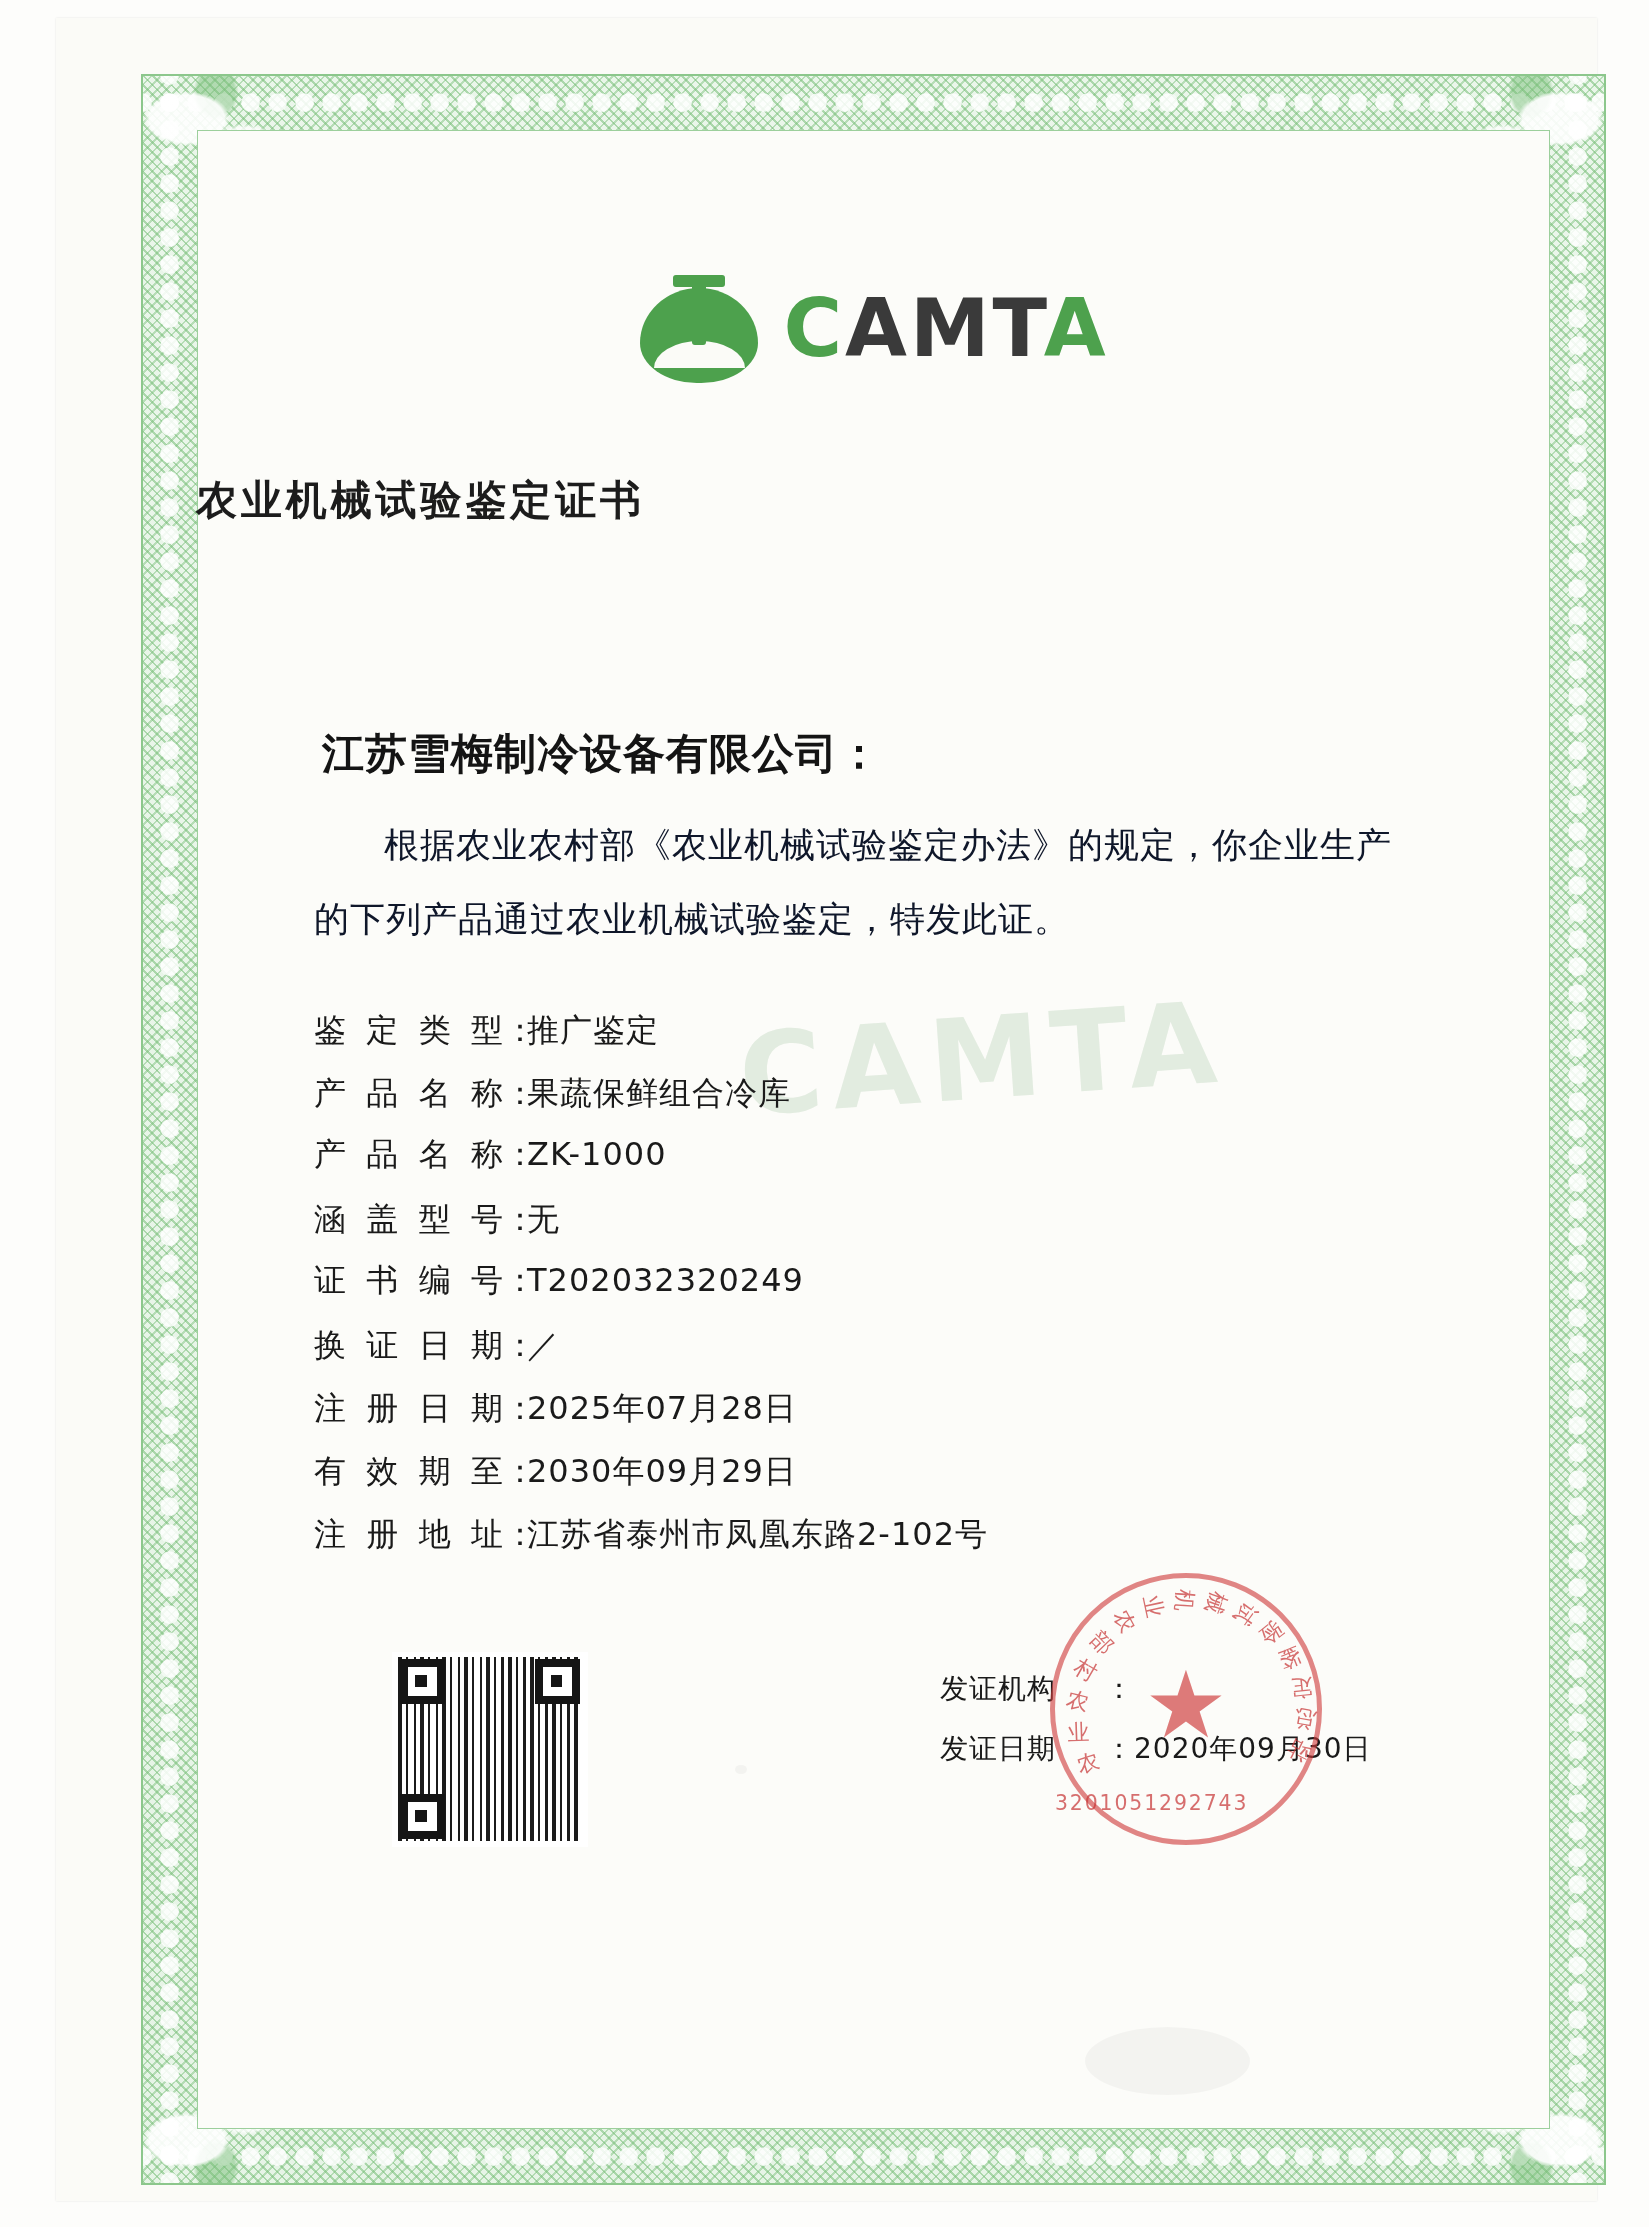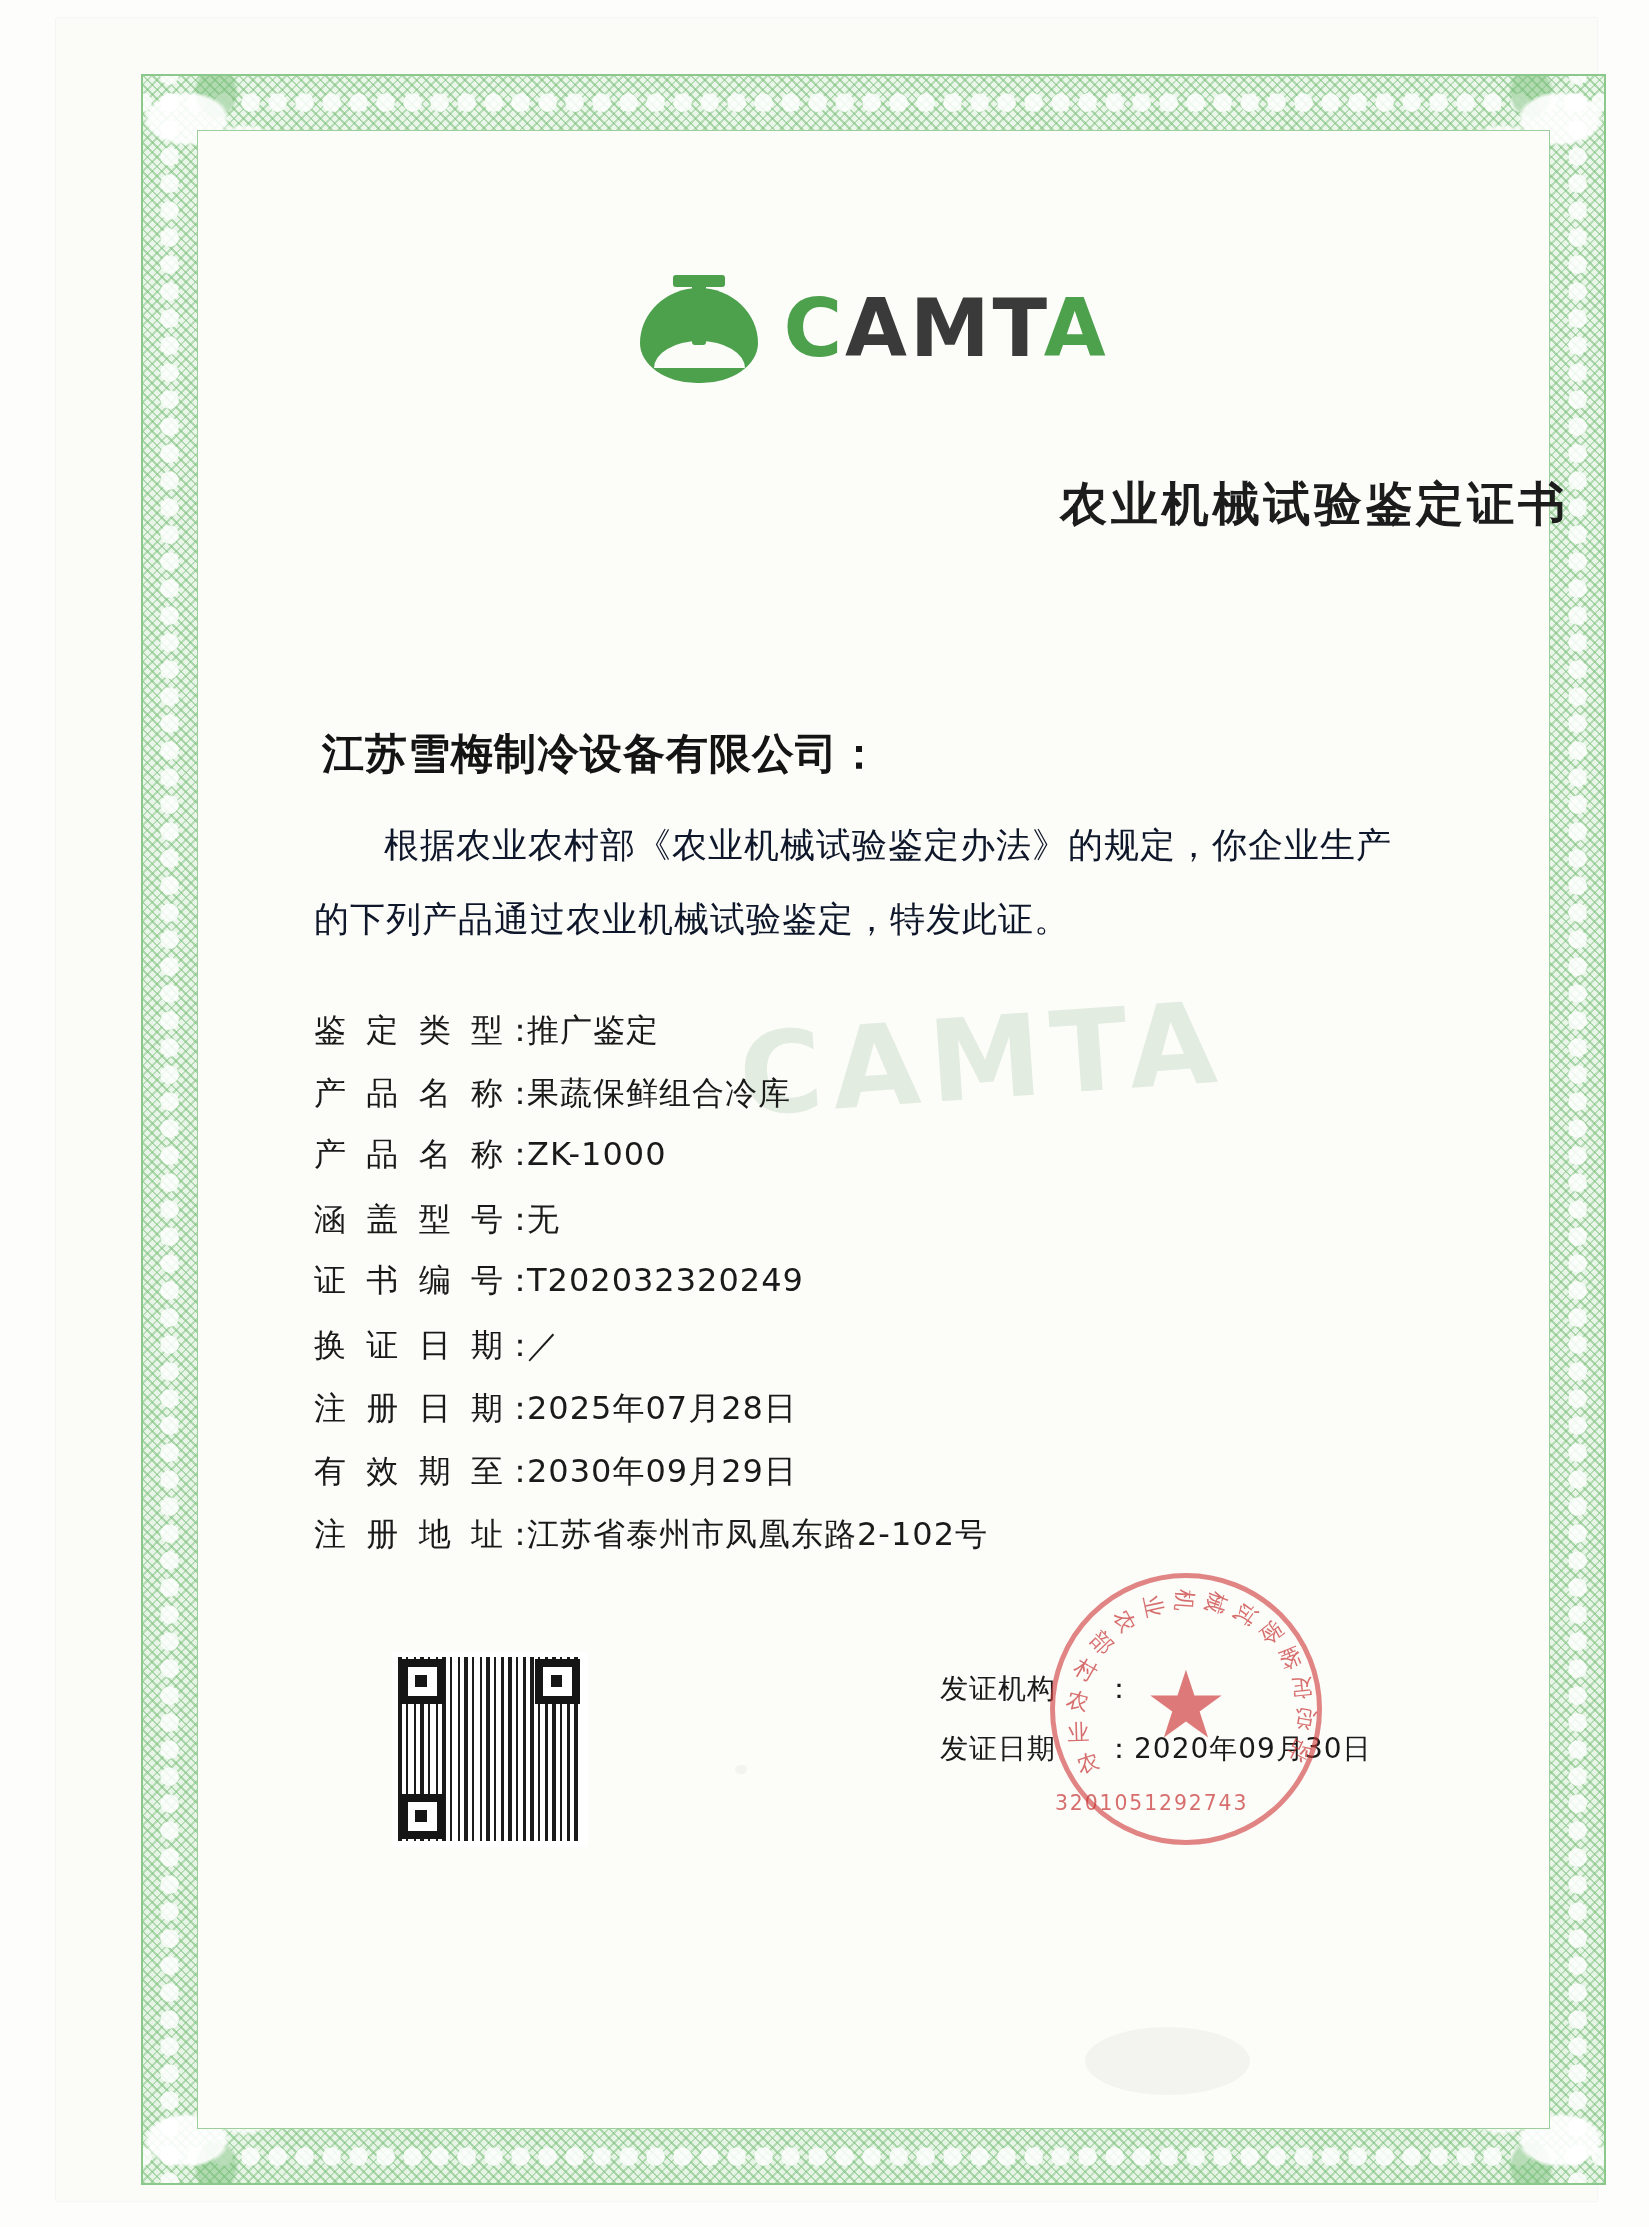--- a/index.html
+++ b/index.html
@@ -159,26 +159,26 @@
     color: #3a3a3a;
     line-height: 1;
   }
   .logo-text .g {
     color: #4da14d;
   }
 
   
   .cert-title {
     position: absolute;
-    left: 16px;
+    left: 0;
     top: 344px;
     width: 1357px;
-    text-align: right;
-    font-family: "DejaVu Sans", sans-serif;
-    font-size: 47px;
+    text-align: left;
+    font-family: "DejaVu Sans", sans-serif;
+    font-size: 41px;
     font-weight: bold;
     letter-spacing: 3.9px;
     color: #1c1c1c;
   }
 
   
   .company {
     position: absolute;
     left: 126px;
     top: 597px;

